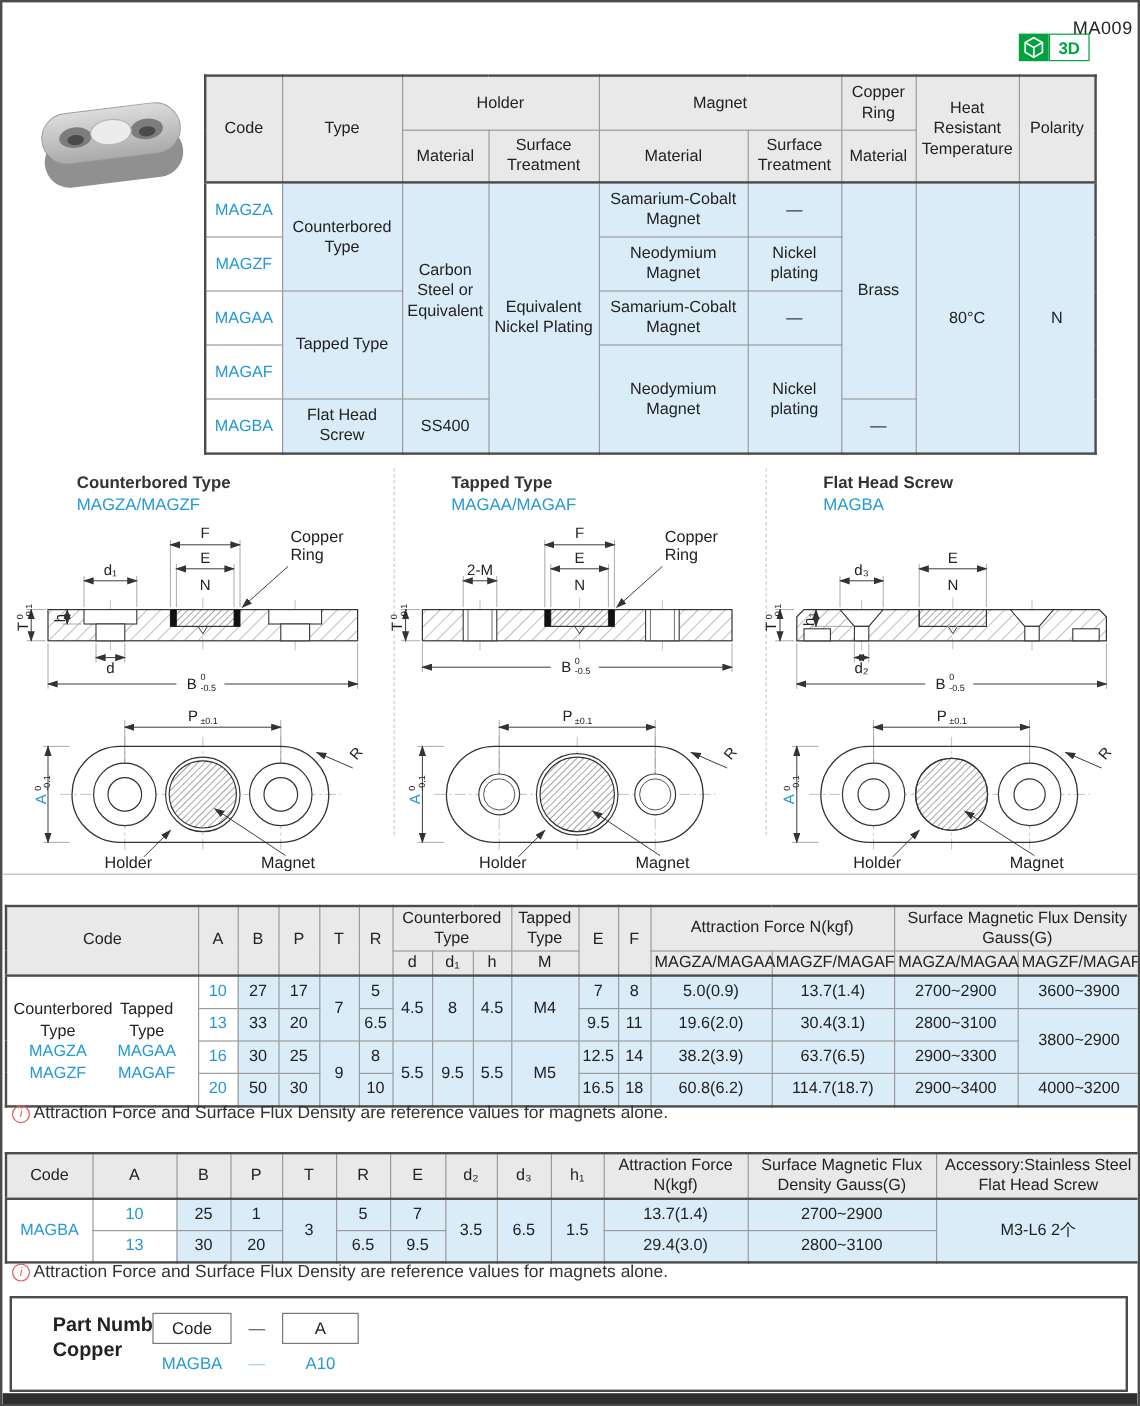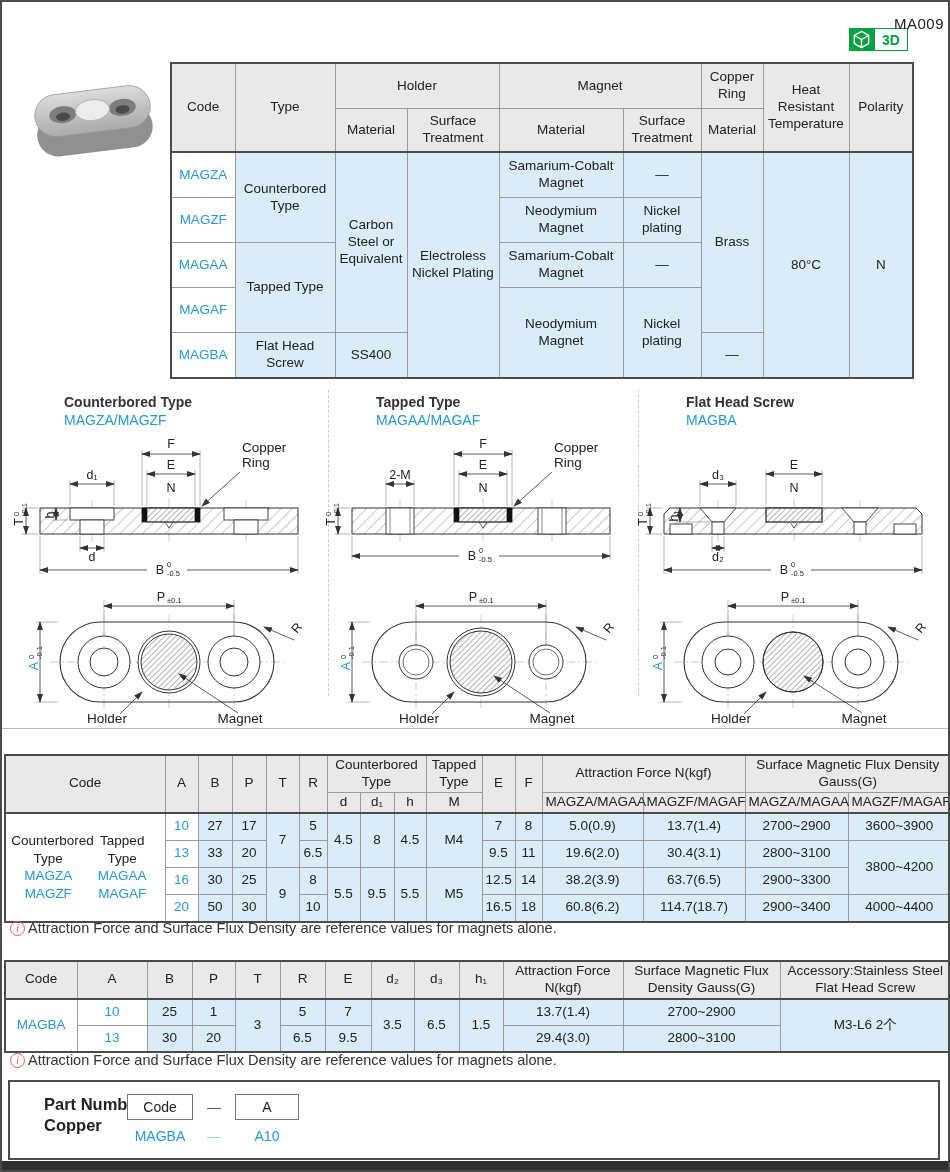--- a/index.html
+++ b/index.html
@@ -135,21 +135,21 @@
         <th>Material</th>
         <th>Surface Treatment</th>
         <th>Material</th>
       </tr>
     </thead>
     <tbody>
       <tr>
         <td class="codecell">MAGZA</td>
         <td rowspan="2">Counterbored Type</td>
         <td rowspan="4">Carbon Steel or Equivalent</td>
-        <td rowspan="5">Electroless Nickel Plating</td>
+        <td rowspan="5">Equivalent Nickel Plating</td>
         <td>Samarium-Cobalt Magnet</td>
         <td>—</td>
         <td rowspan="4">Brass</td>
         <td rowspan="5">80°C</td>
         <td rowspan="5">N</td>
       </tr>
       <tr>
         <td class="codecell">MAGZF</td>
         <td>Neodymium Magnet</td>
         <td>Nickel plating</td>
@@ -502,21 +502,21 @@
       <tr>
         <td class="acell">13</td>
         <td>33</td>
           <td>20</td>
         <td>6.5</td>
         <td>9.5</td>
           <td>11</td>
         <td>19.6(2.0)</td>
           <td>30.4(3.1)</td>
         <td>2800~3100</td>
-          <td rowspan="2">3800~4200</td>
+          <td rowspan="2">3800~2900</td>
       </tr>
       <tr>
         <td class="acell">16</td>
         <td>30</td>
           <td>25</td>
         <td rowspan="2">9</td>
         <td>8</td>
         <td rowspan="2">5.5</td>
           <td rowspan="2">9.5</td>
           <td rowspan="2">5.5</td>
@@ -530,21 +530,21 @@
       <tr>
         <td class="acell">20</td>
         <td>50</td>
           <td>30</td>
         <td>10</td>
         <td>16.5</td>
           <td>18</td>
         <td>60.8(6.2)</td>
           <td>114.7(18.7)</td>
         <td>2900~3400</td>
-          <td>4000~4400</td>
+          <td>4000~3200</td>
       </tr>
     </tbody>
   </table>
 
   <div class="note" style="top:918px">
     <span class="i">i</span>
     <span>Attraction Force and Surface Flux Density are reference values for magnets alone.</span>
   </div>
 
   <table id="table3" class="spec">

